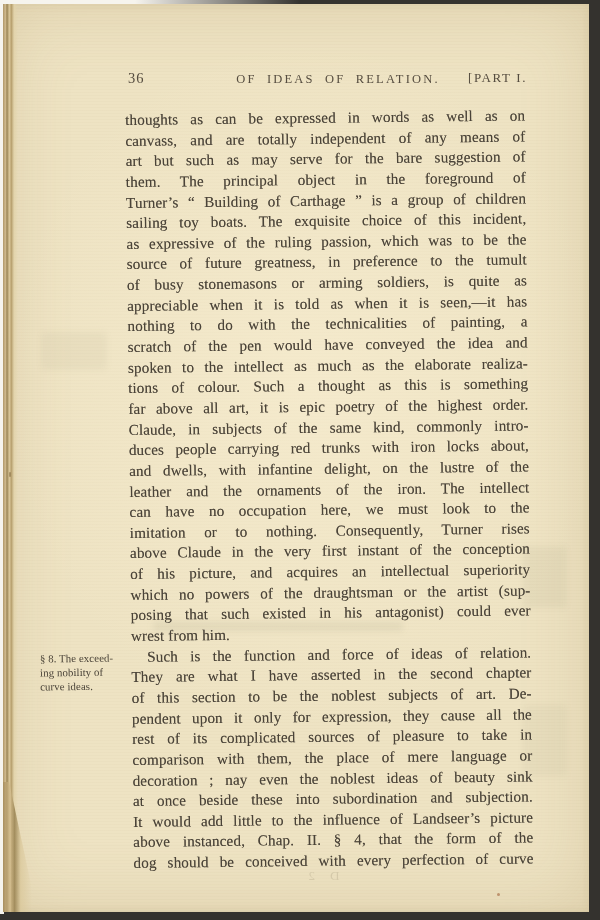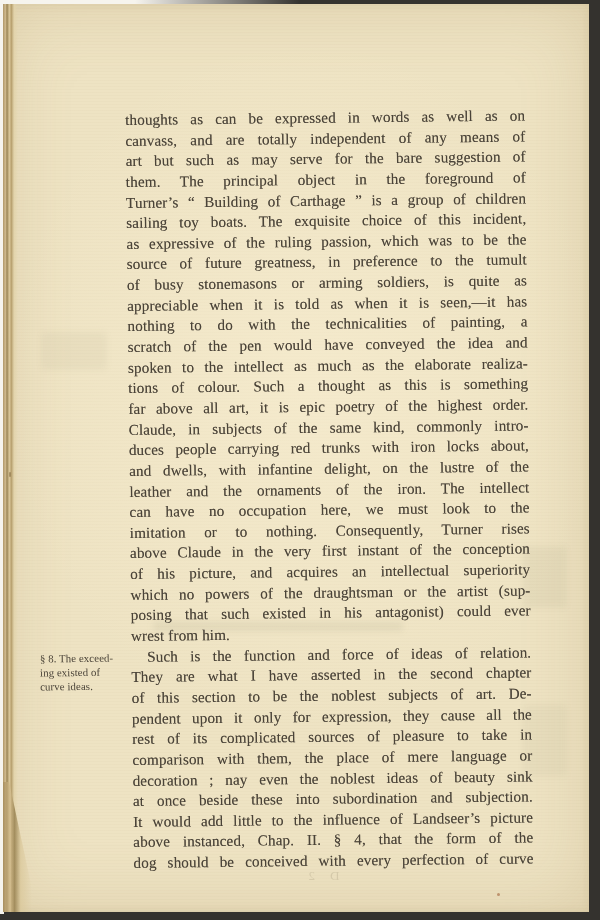--- a/index.html
+++ b/index.html
@@ -126,24 +126,29 @@
 
   <div class="page">
     <div class="edge-band"></div>
     <div class="edge-flare"></div>
 
     <div class="smudge" style="left:150px; top:618px; width:250px; height:9px;"></div>
     <div class="smudge" style="left:520px; top:542px; width:44px; height:62px; opacity:.7;"></div>
     <div class="smudge" style="left:38px; top:328px; width:66px; height:38px; opacity:.6;"></div>
     <div class="smudge" style="left:520px; top:700px; width:44px; height:72px; opacity:.55;"></div>
 
+    <div class="running-head">
+      <span class="pageno">36</span>
+      <span class="head-title">OF IDEAS OF RELATION.</span>
+      <span class="head-part">[PART I.</span>
+    </div>
 
     <div class="margin-note">
       <div>§ 8. The exceed-</div>
-      <div>ing existed of</div>
+      <div>ing nobility of</div>
       <div>curve ideas.</div>
     </div>
 
     <div class="content">
         <div class="line">thoughts as can be expressed in words as well as on</div>
         <div class="line">canvass, and are totally independent of any means of</div>
         <div class="line">art but such as may serve for the bare suggestion of</div>
         <div class="line">them. The principal object in the foreground of</div>
         <div class="line">Turner’s “ Building of Carthage ” is a group of children</div>
         <div class="line">sailing toy boats. The exquisite choice of this incident,</div>

